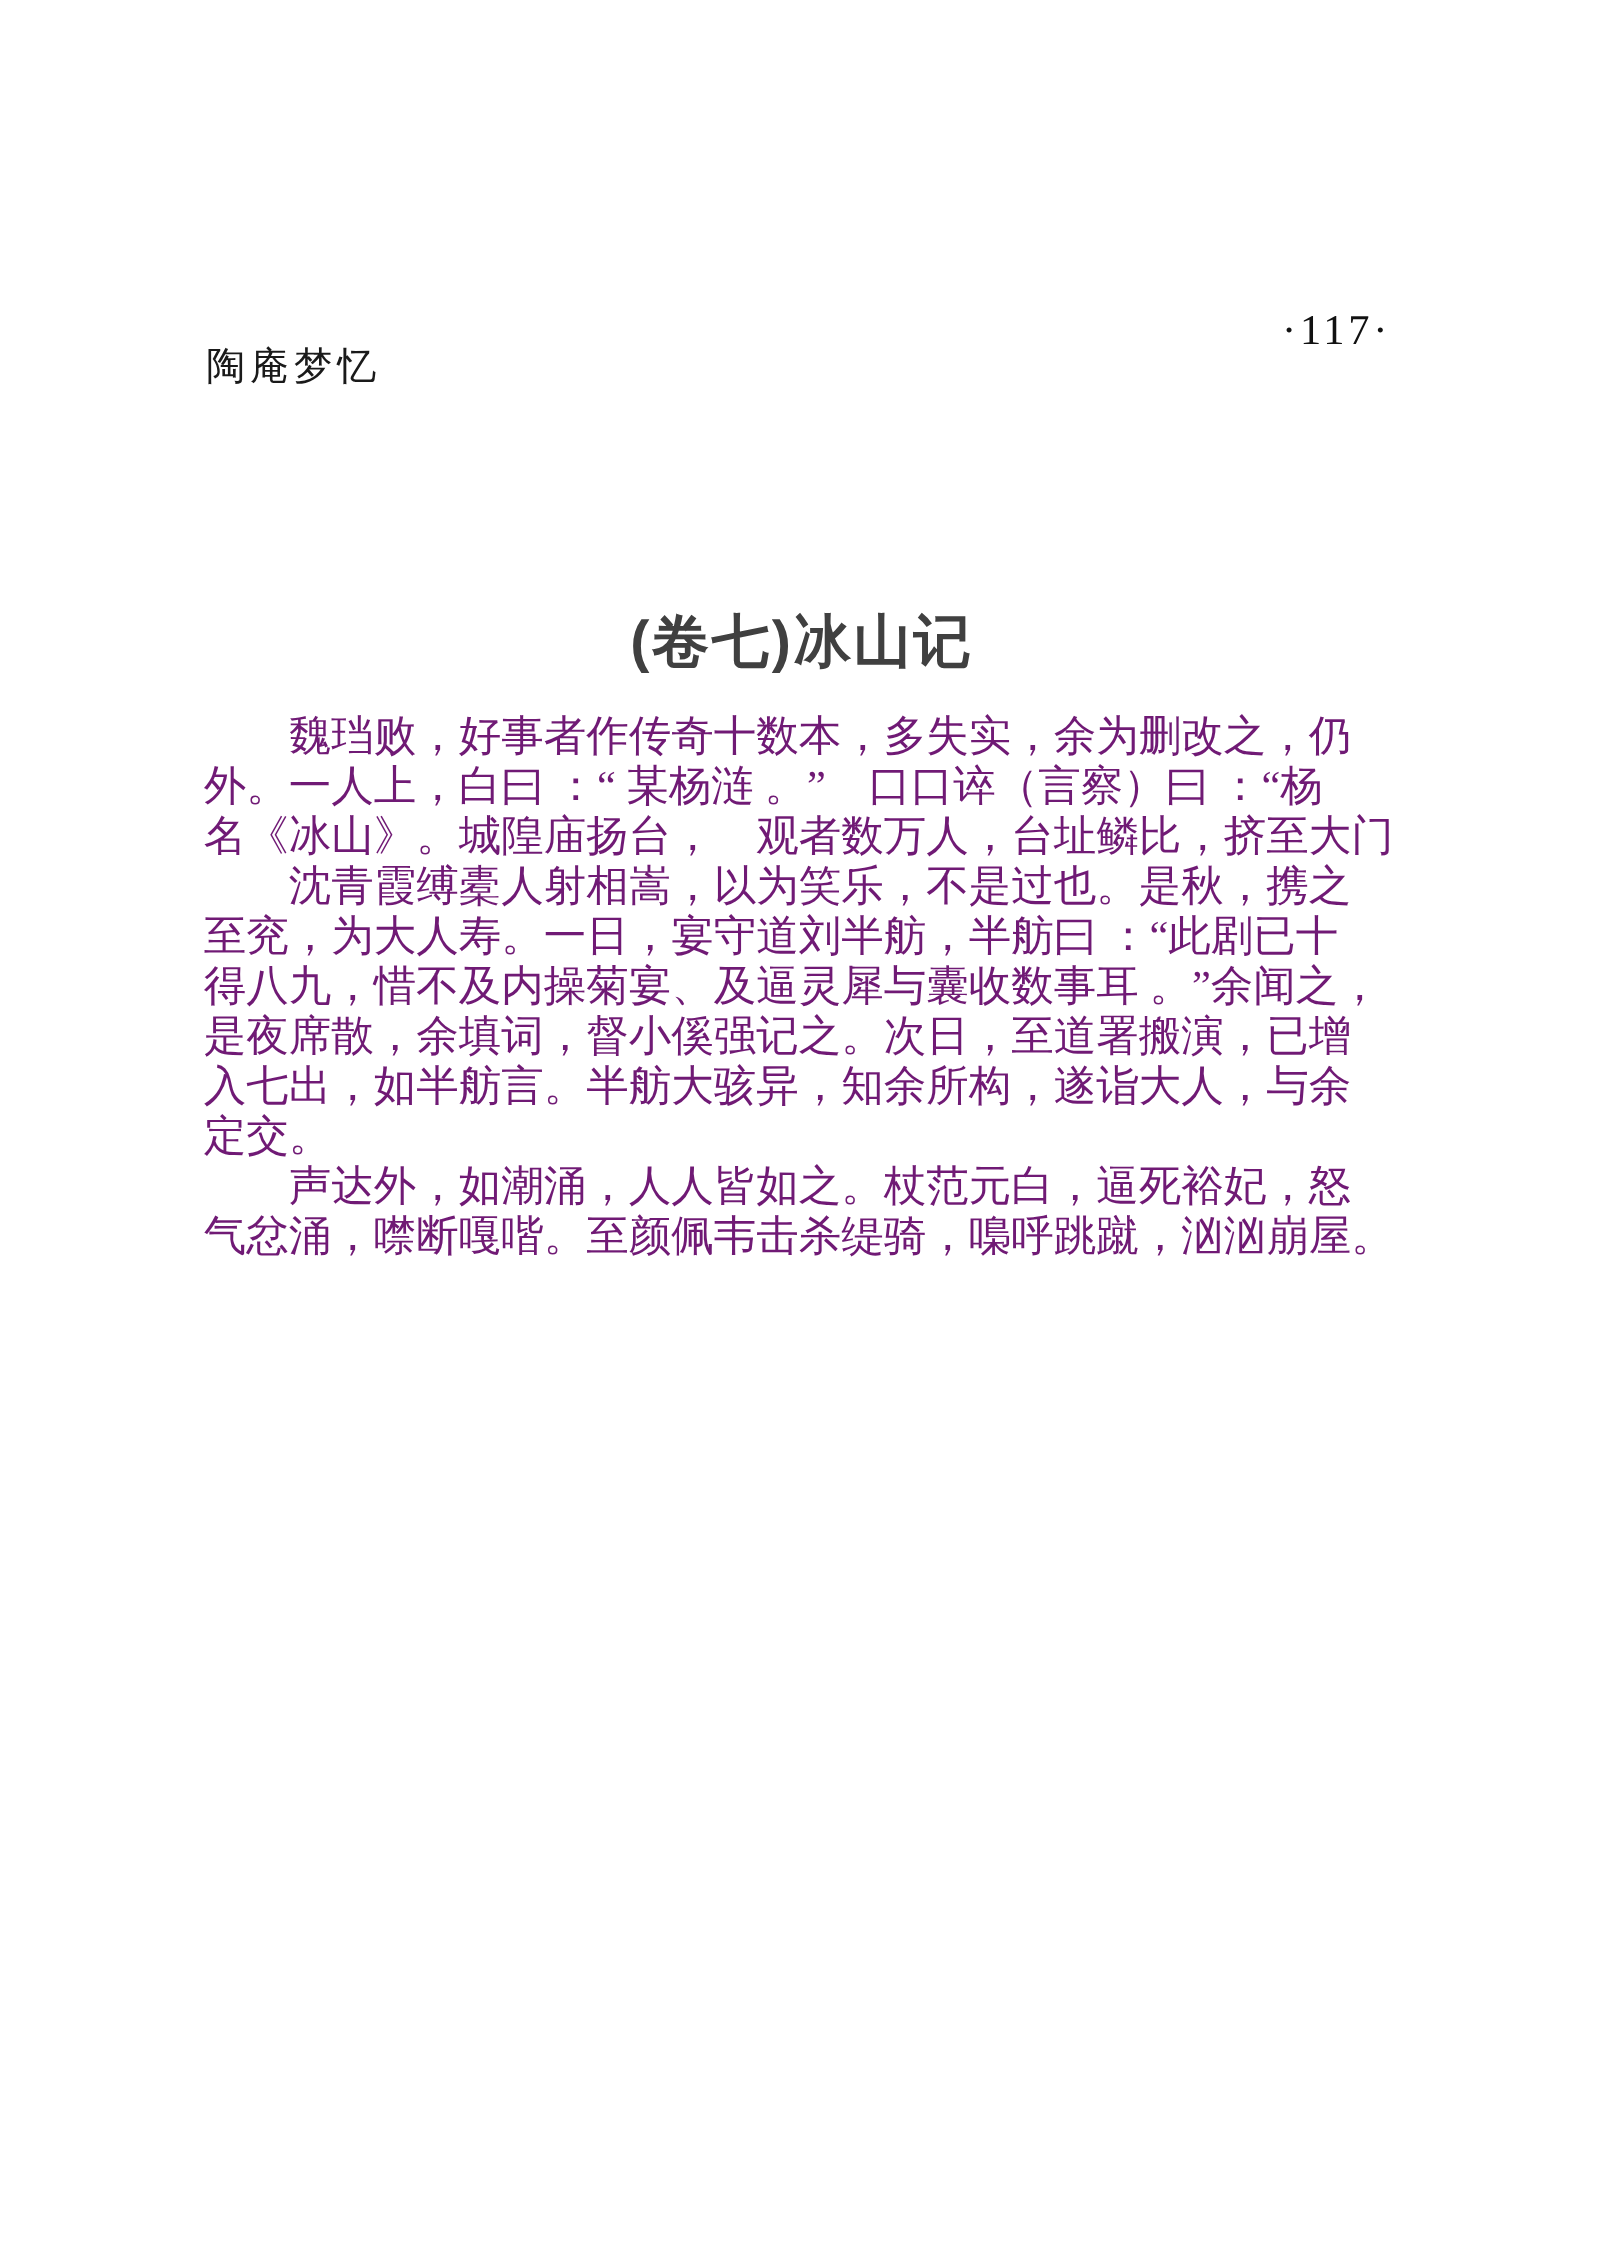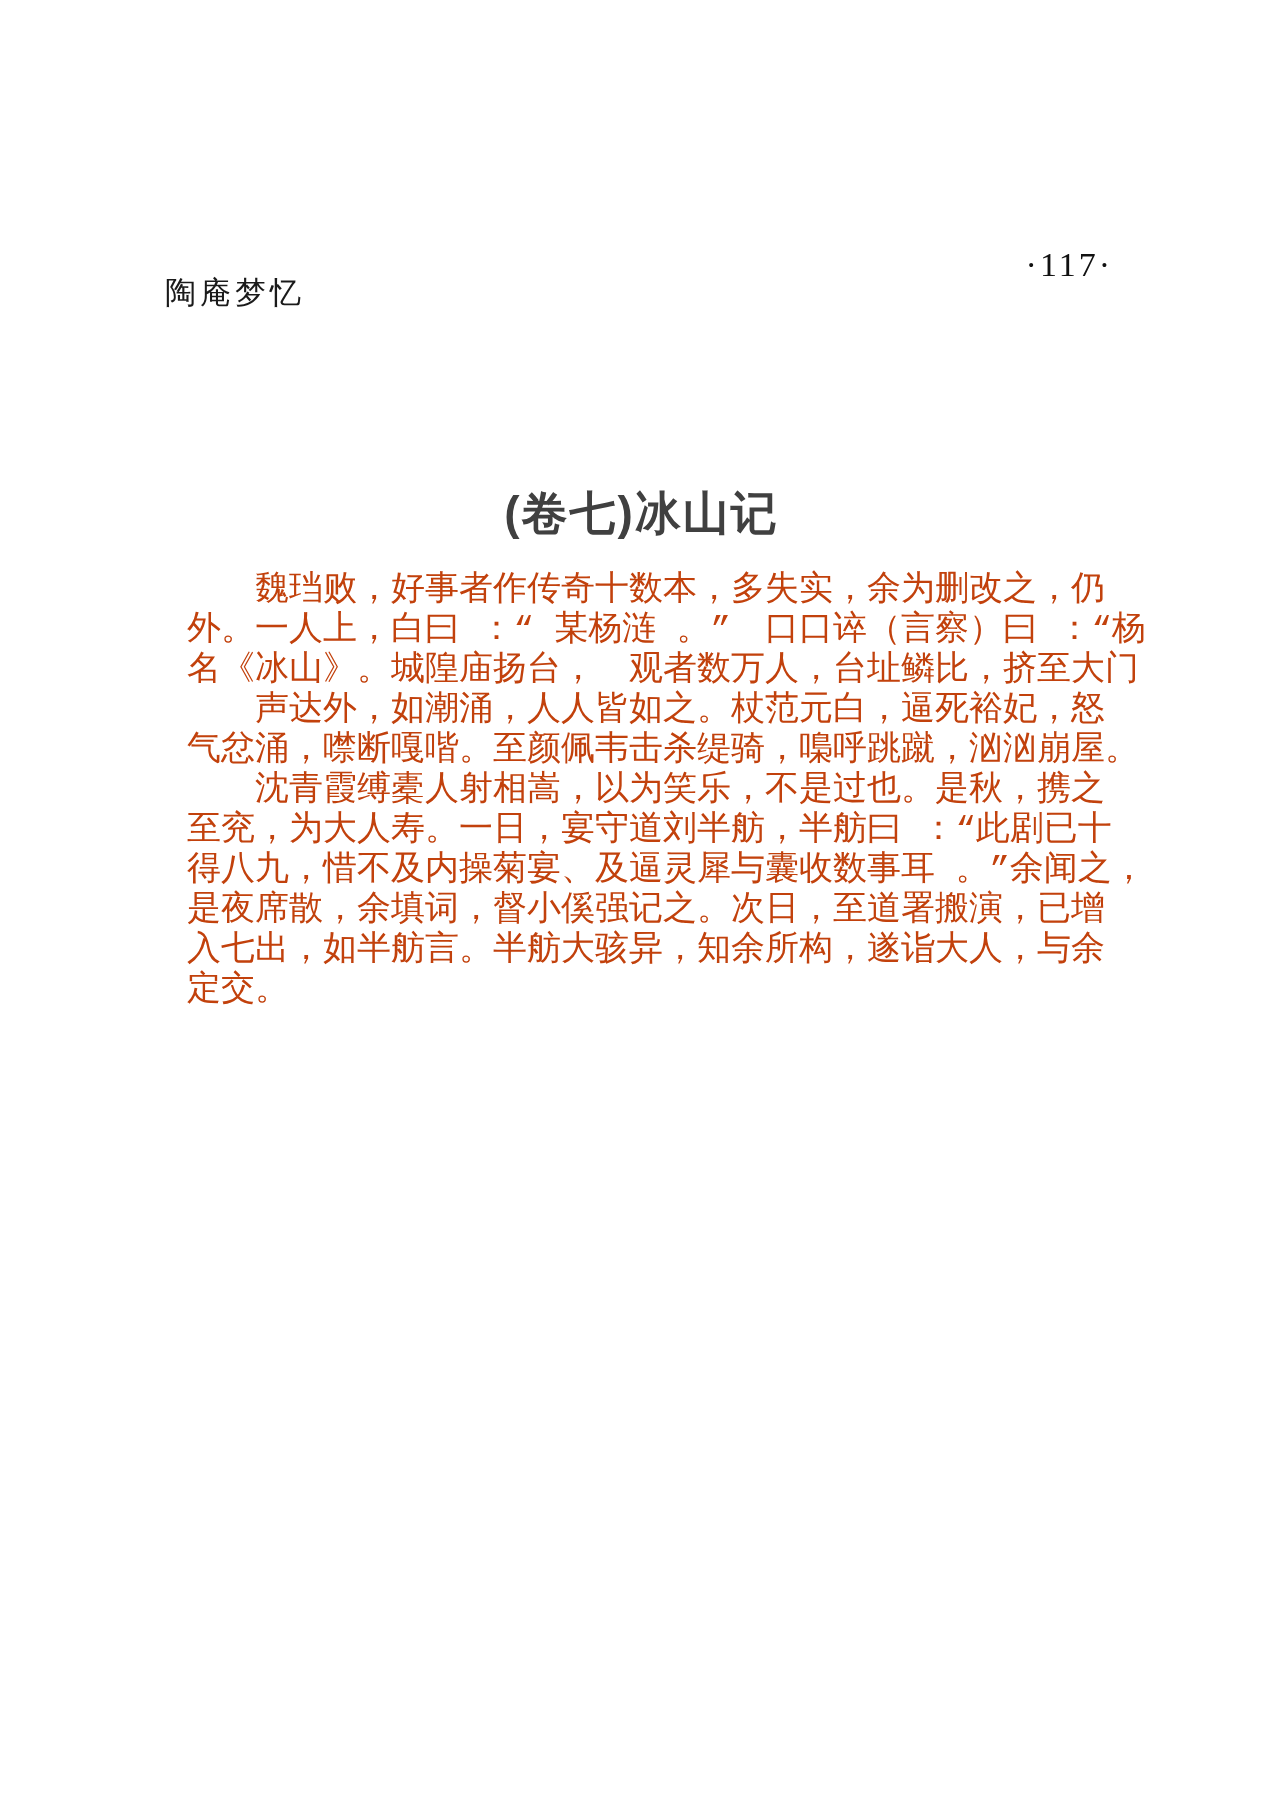--- a/index.html
+++ b/index.html
@@ -55,23 +55,22 @@
     font-family: "Liberation Sans", "DejaVu Sans", sans-serif;
     white-space: nowrap;
   }
   .body-text {
     position: absolute;
     left: 163px;
     top: 570px;
     width: 965px;
     font-size: 34px;
     line-height: 40px;
-    color: #c2410c;
-    font-family: Liberation Mono, monospace;
-    margin-left: 24px;
+    color: #701a75;
+    font-family: Liberation Serif, serif;
   }
   .paragraph { margin: 0; padding: 0; }
   .line {
     white-space: nowrap;
     height: 40px;
   }
   .line.first {
     text-indent: 2em;
   }
 </style>
@@ -87,26 +86,26 @@
 
   <h1 class="chapter-title" style="color: #404040;">(卷七)冰山记</h1>
 
   <div class="body-text">
       <div class="paragraph">
         <div class="line first">魏珰败，好事者作传奇十数本，多失实，余为删改之，仍</div>
         <div class="line">外。一人上，白曰 ：“ 某杨涟 。”　口口谇（言察）曰 ：“杨</div>
         <div class="line">名《冰山》。城隍庙扬台，　观者数万人，台址鳞比，挤至大门</div>
       </div>
       <div class="paragraph">
-        <div class="line first">声达外，如潮涌，人人皆如之。杖范元白，逼死裕妃，怒</div>
-        <div class="line">气忿涌，噤断嘎喈。至颜佩韦击杀缇骑，嘄呼跳蹴，汹汹崩屋。</div>
-      </div>
-      <div class="paragraph">
         <div class="line first">沈青霞缚橐人射相嵩，以为笑乐，不是过也。是秋，携之</div>
         <div class="line">至兖，为大人寿。一日，宴守道刘半舫，半舫曰 ：“此剧已十</div>
         <div class="line">得八九，惜不及内操菊宴、及逼灵犀与囊收数事耳 。”余闻之，</div>
         <div class="line">是夜席散，余填词，督小傒强记之。次日，至道署搬演，已增</div>
         <div class="line">入七出，如半舫言。半舫大骇异，知余所构，遂诣大人，与余</div>
         <div class="line">定交。</div>
       </div>
+      <div class="paragraph">
+        <div class="line first">声达外，如潮涌，人人皆如之。杖范元白，逼死裕妃，怒</div>
+        <div class="line">气忿涌，噤断嘎喈。至颜佩韦击杀缇骑，嘄呼跳蹴，汹汹崩屋。</div>
+      </div>
     </div>
 
 </div>
 
 </body></html>

